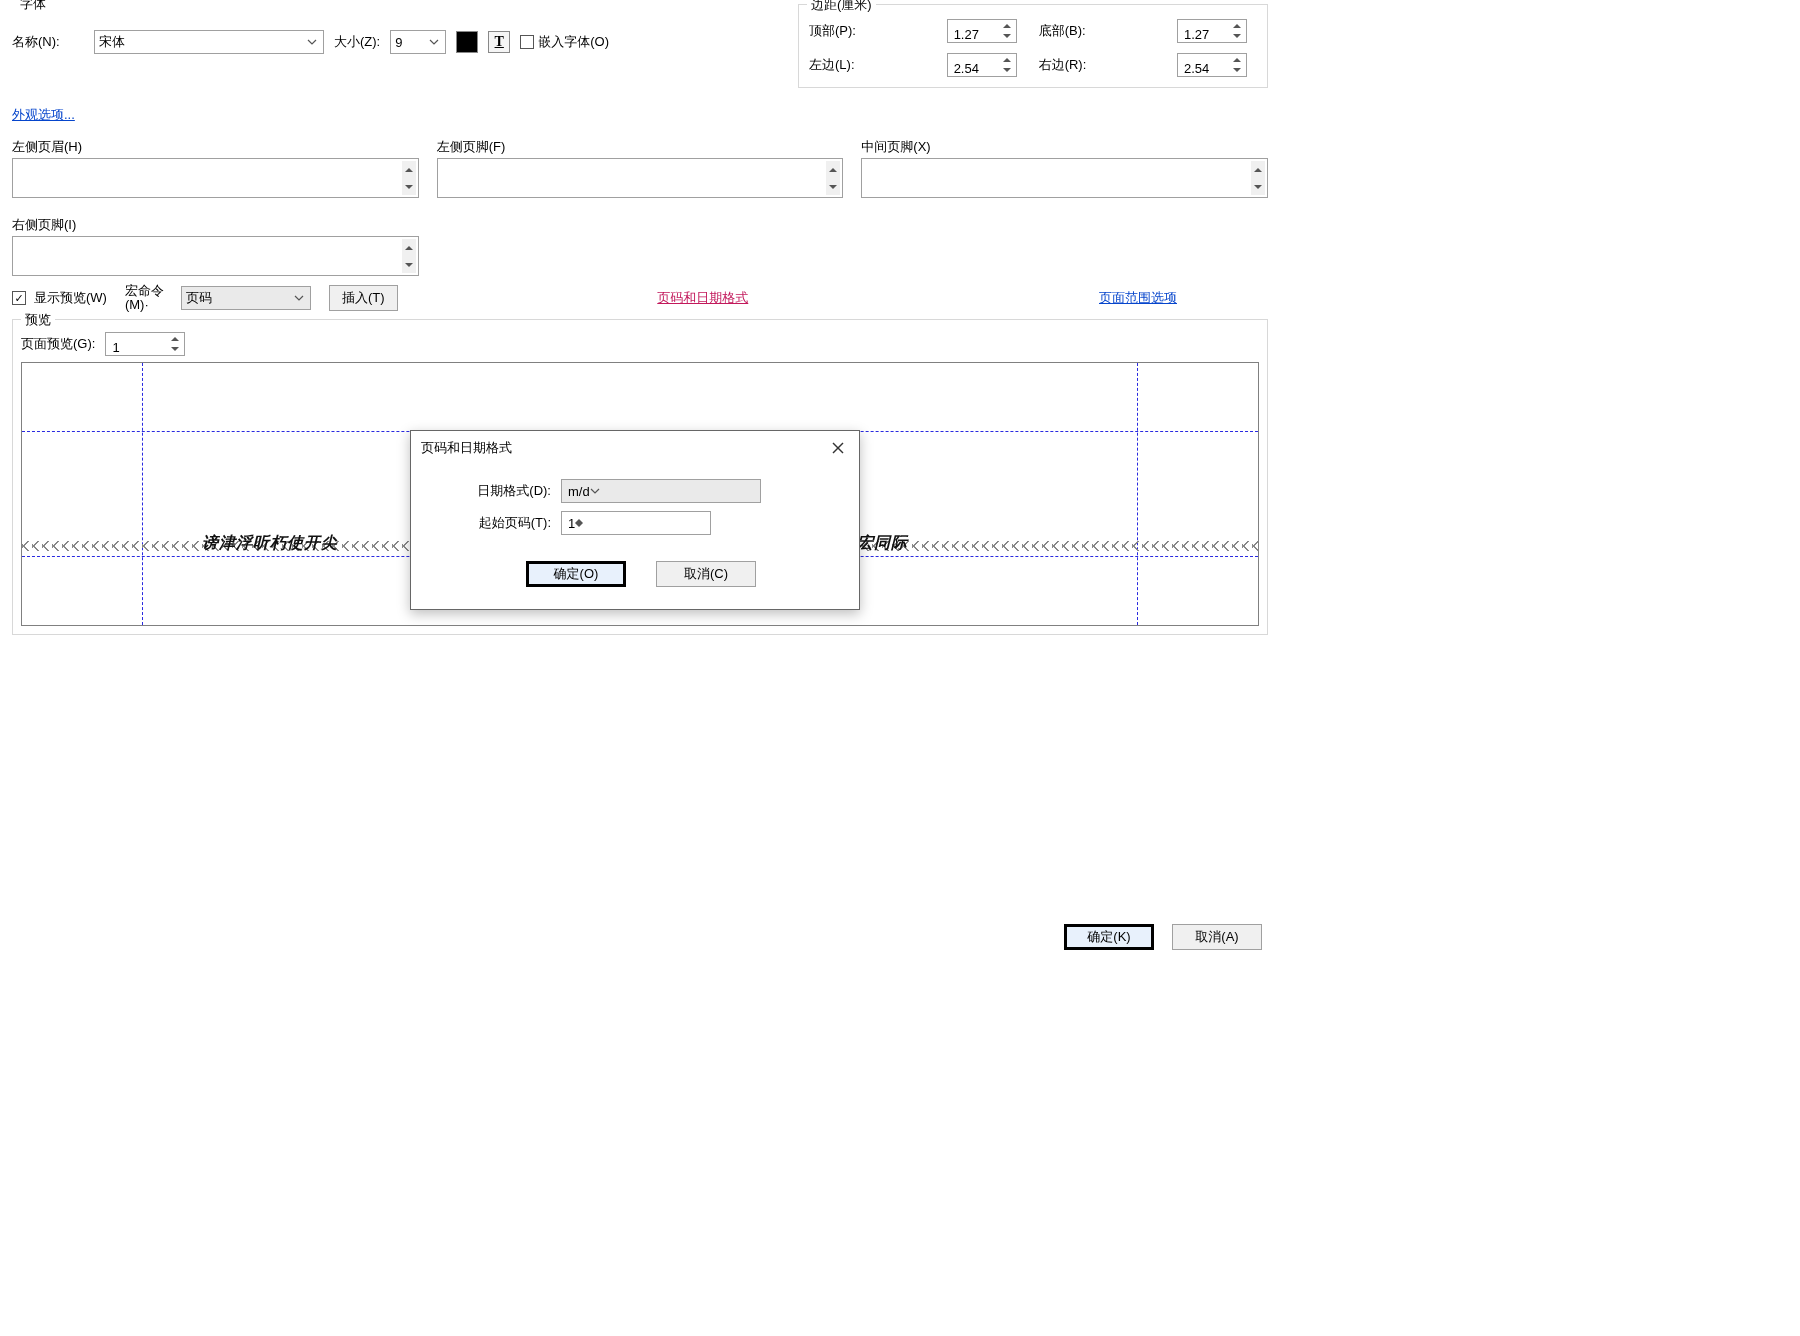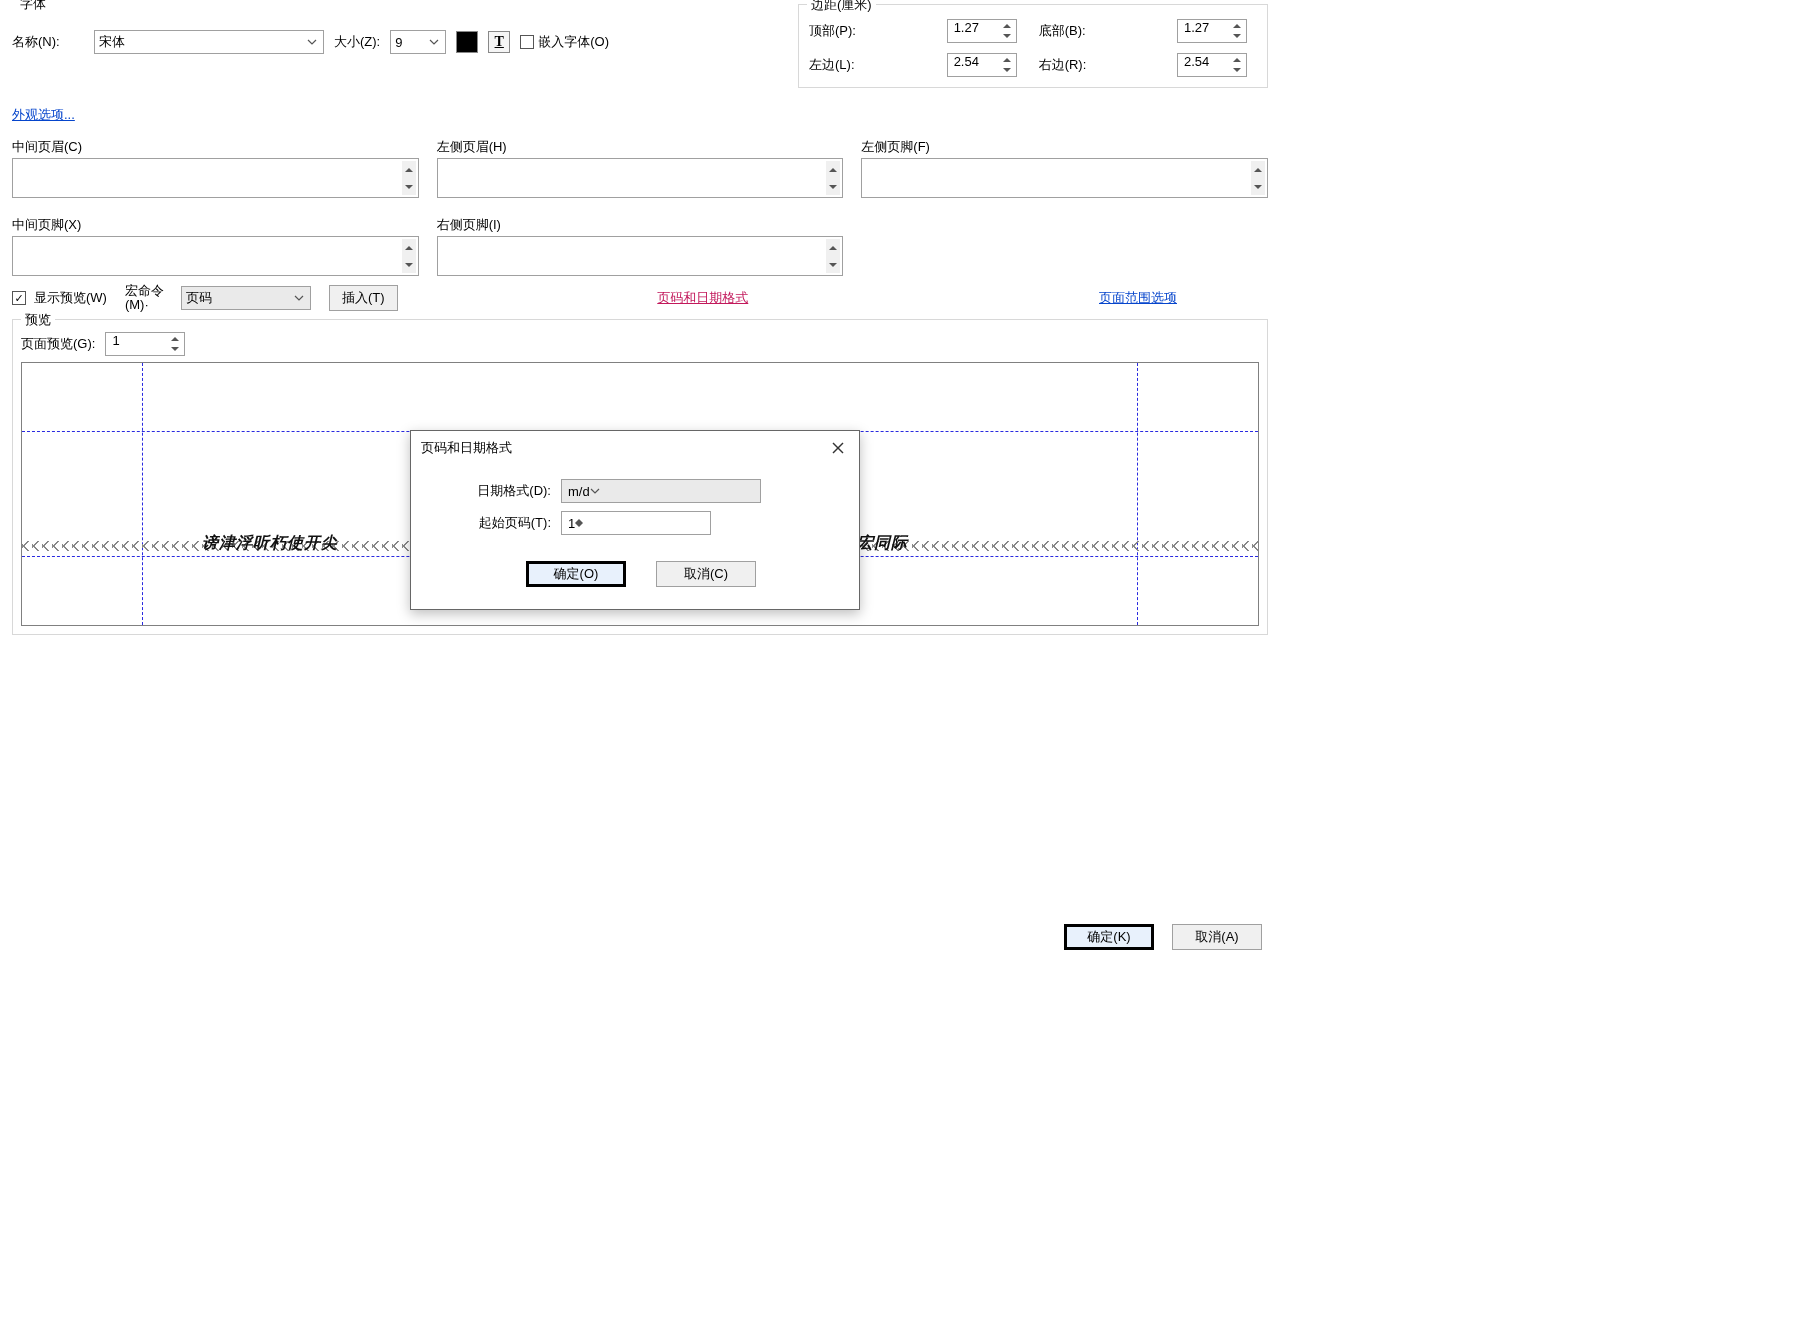--- a/index.html
+++ b/index.html
@@ -17,21 +17,21 @@
 .font-group .group-title { left: 4px; }
 
 .margin-group { width: 470px; }
 
 .label { font-size: 13px; }
 
 .dropdown { border: 1px solid #a0a0a0; background: #fff; height: 24px; display: flex; align-items: center; padding: 0 4px; position: relative; }
 .dropdown .arrow { position: absolute; right: 6px; top: 50%; transform: translateY(-50%); pointer-events: none; }
 .arrow svg { display: block; }
 
-.spinner { border: 1px solid #a0a0a0; background: #fff; height: 24px; display: flex; align-items: flex-start; padding: 0 2px 0 6px; position: relative; width: 70px; }
+.spinner { border: 1px solid #a0a0a0; background: #fff; height: 24px; display: flex; align-items: flex-end; padding: 0 2px 0 6px; position: relative; width: 70px; }
 .spinner .spin-btns { position: absolute; right: 2px; top: 1px; bottom: 1px; width: 14px; display: flex; flex-direction: column; }
 .spin-btns .sbtn { flex: 1; display: flex; align-items: center; justify-content: center; }
 
 .color-swatch { width: 22px; height: 22px; background: #000; border: 1px solid #888; }
 .underline-btn { width: 22px; height: 22px; border: 1px solid #888; background: #f5f5f5; display: flex; align-items: center; justify-content: center; font-weight: bold; text-decoration: underline; font-family: serif; font-size: 14px; }
 
 .checkbox { width: 14px; height: 14px; border: 1px solid #555; background: #fff; display: inline-flex; align-items: center; justify-content: center; margin-right: 4px; }
 .checkbox.checked::after { content: "✓"; font-size: 11px; line-height: 1; }
 
 .link { color: #0645cc; text-decoration: underline; cursor: pointer; }
@@ -169,33 +169,20 @@
     </div>
   </div>
 </div>
 
 <div style="padding: 18px 12px 4px 12px;">
   <span class="link">外观选项...</span>
 </div>
 
 <div class="hf-grid" style="margin-top:6px;">
   <div class="hf-cell">
-    <span class="label">中间页眉(C)</span>
-    <div class="textarea">
-      <div class="ta-spin">
-          <div class="sbtn">
-            <div class="small-chevron up"></div>
-          </div>
-          <div class="sbtn">
-            <div class="small-chevron down"></div>
-          </div>
-        </div>
-    </div>
-  </div>
-  <div class="hf-cell">
     <span class="label">左侧页眉(H)</span>
     <div class="textarea">
       <div class="ta-spin">
           <div class="sbtn">
             <div class="small-chevron up"></div>
           </div>
           <div class="sbtn">
             <div class="small-chevron down"></div>
           </div>
         </div>

